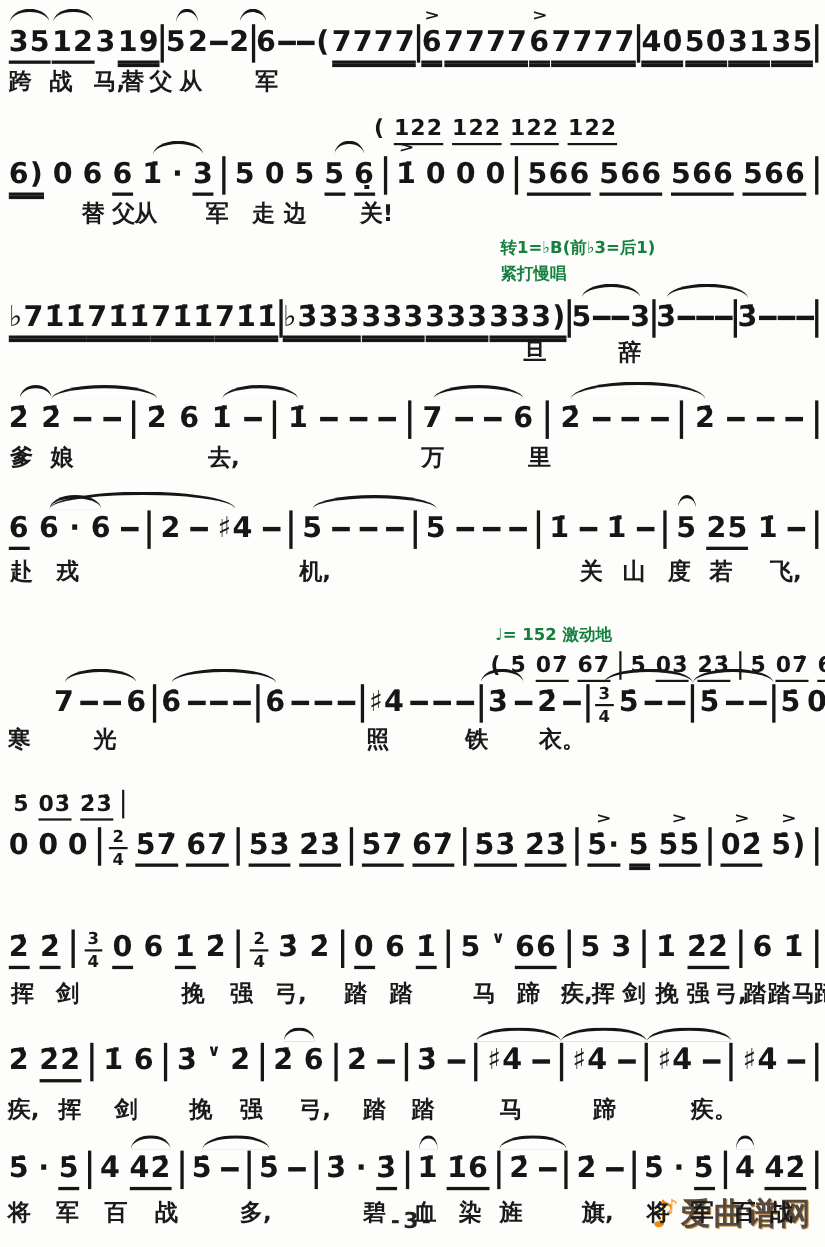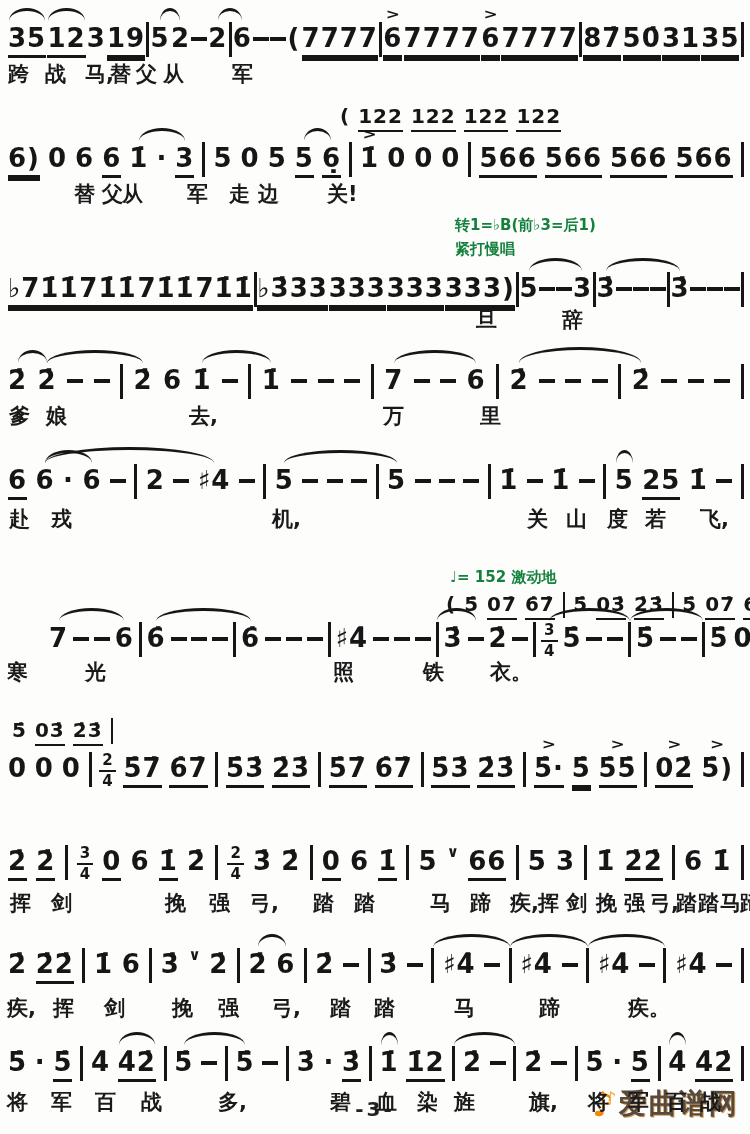--- a/index.html
+++ b/index.html
@@ -65,21 +65,21 @@
         <div class="dash"></div>
         <div class="dash"></div>
         <div class="note">(</div>
         <div class="note u2">7777</div>
         <div class="bar"></div>
         <div class="note u2">6<div class="acc">&gt;</div></div>
         <div class="note u2">7777</div>
         <div class="note u2">6<div class="acc">&gt;</div></div>
         <div class="note u2">7777</div>
         <div class="bar"></div>
-        <div class="note u2">87̇</div>
+        <div class="note u2">40̇</div>
         <div class="note u2">50̇</div>
         <div class="note u2">31</div>
         <div class="note u2">35</div>
         <div class="bar"></div>
         <div class="slur" style="left: 1px; width: 36.1875px; height: 10px; top: -14px;"></div>
         <div class="slur" style="left: 40.375px; width: 36.1875px; height: 10px; top: -14px;"></div>
         <div class="slur" style="left: 152.141px; width: 20.2812px; height: 10px; top: -14px;"></div>
         <div class="slur" style="left: 209.891px; width: 24.4688px; height: 10px; top: -14px;"></div>
       </div>
       <div class="lyr" style="top: 38px;">
@@ -505,21 +505,21 @@
         <div class="dash"></div>
         <div class="bar"></div>
         <div class="note">5̇</div>
         <div class="dash"></div>
         <div class="bar"></div>
         <div class="note">3̇</div>
         <div class="note">·</div>
         <div class="note u1">3̇</div>
         <div class="bar"></div>
         <div class="note">1̇</div>
-        <div class="note u1">1̇2</div>
+        <div class="note u1">1̇6</div>
         <div class="bar"></div>
         <div class="note">2̇</div>
         <div class="dash"></div>
         <div class="bar"></div>
         <div class="note">2̇</div>
         <div class="dash"></div>
         <div class="bar"></div>
         <div class="note">5̇</div>
         <div class="note">·</div>
         <div class="note u1">5̇</div>

